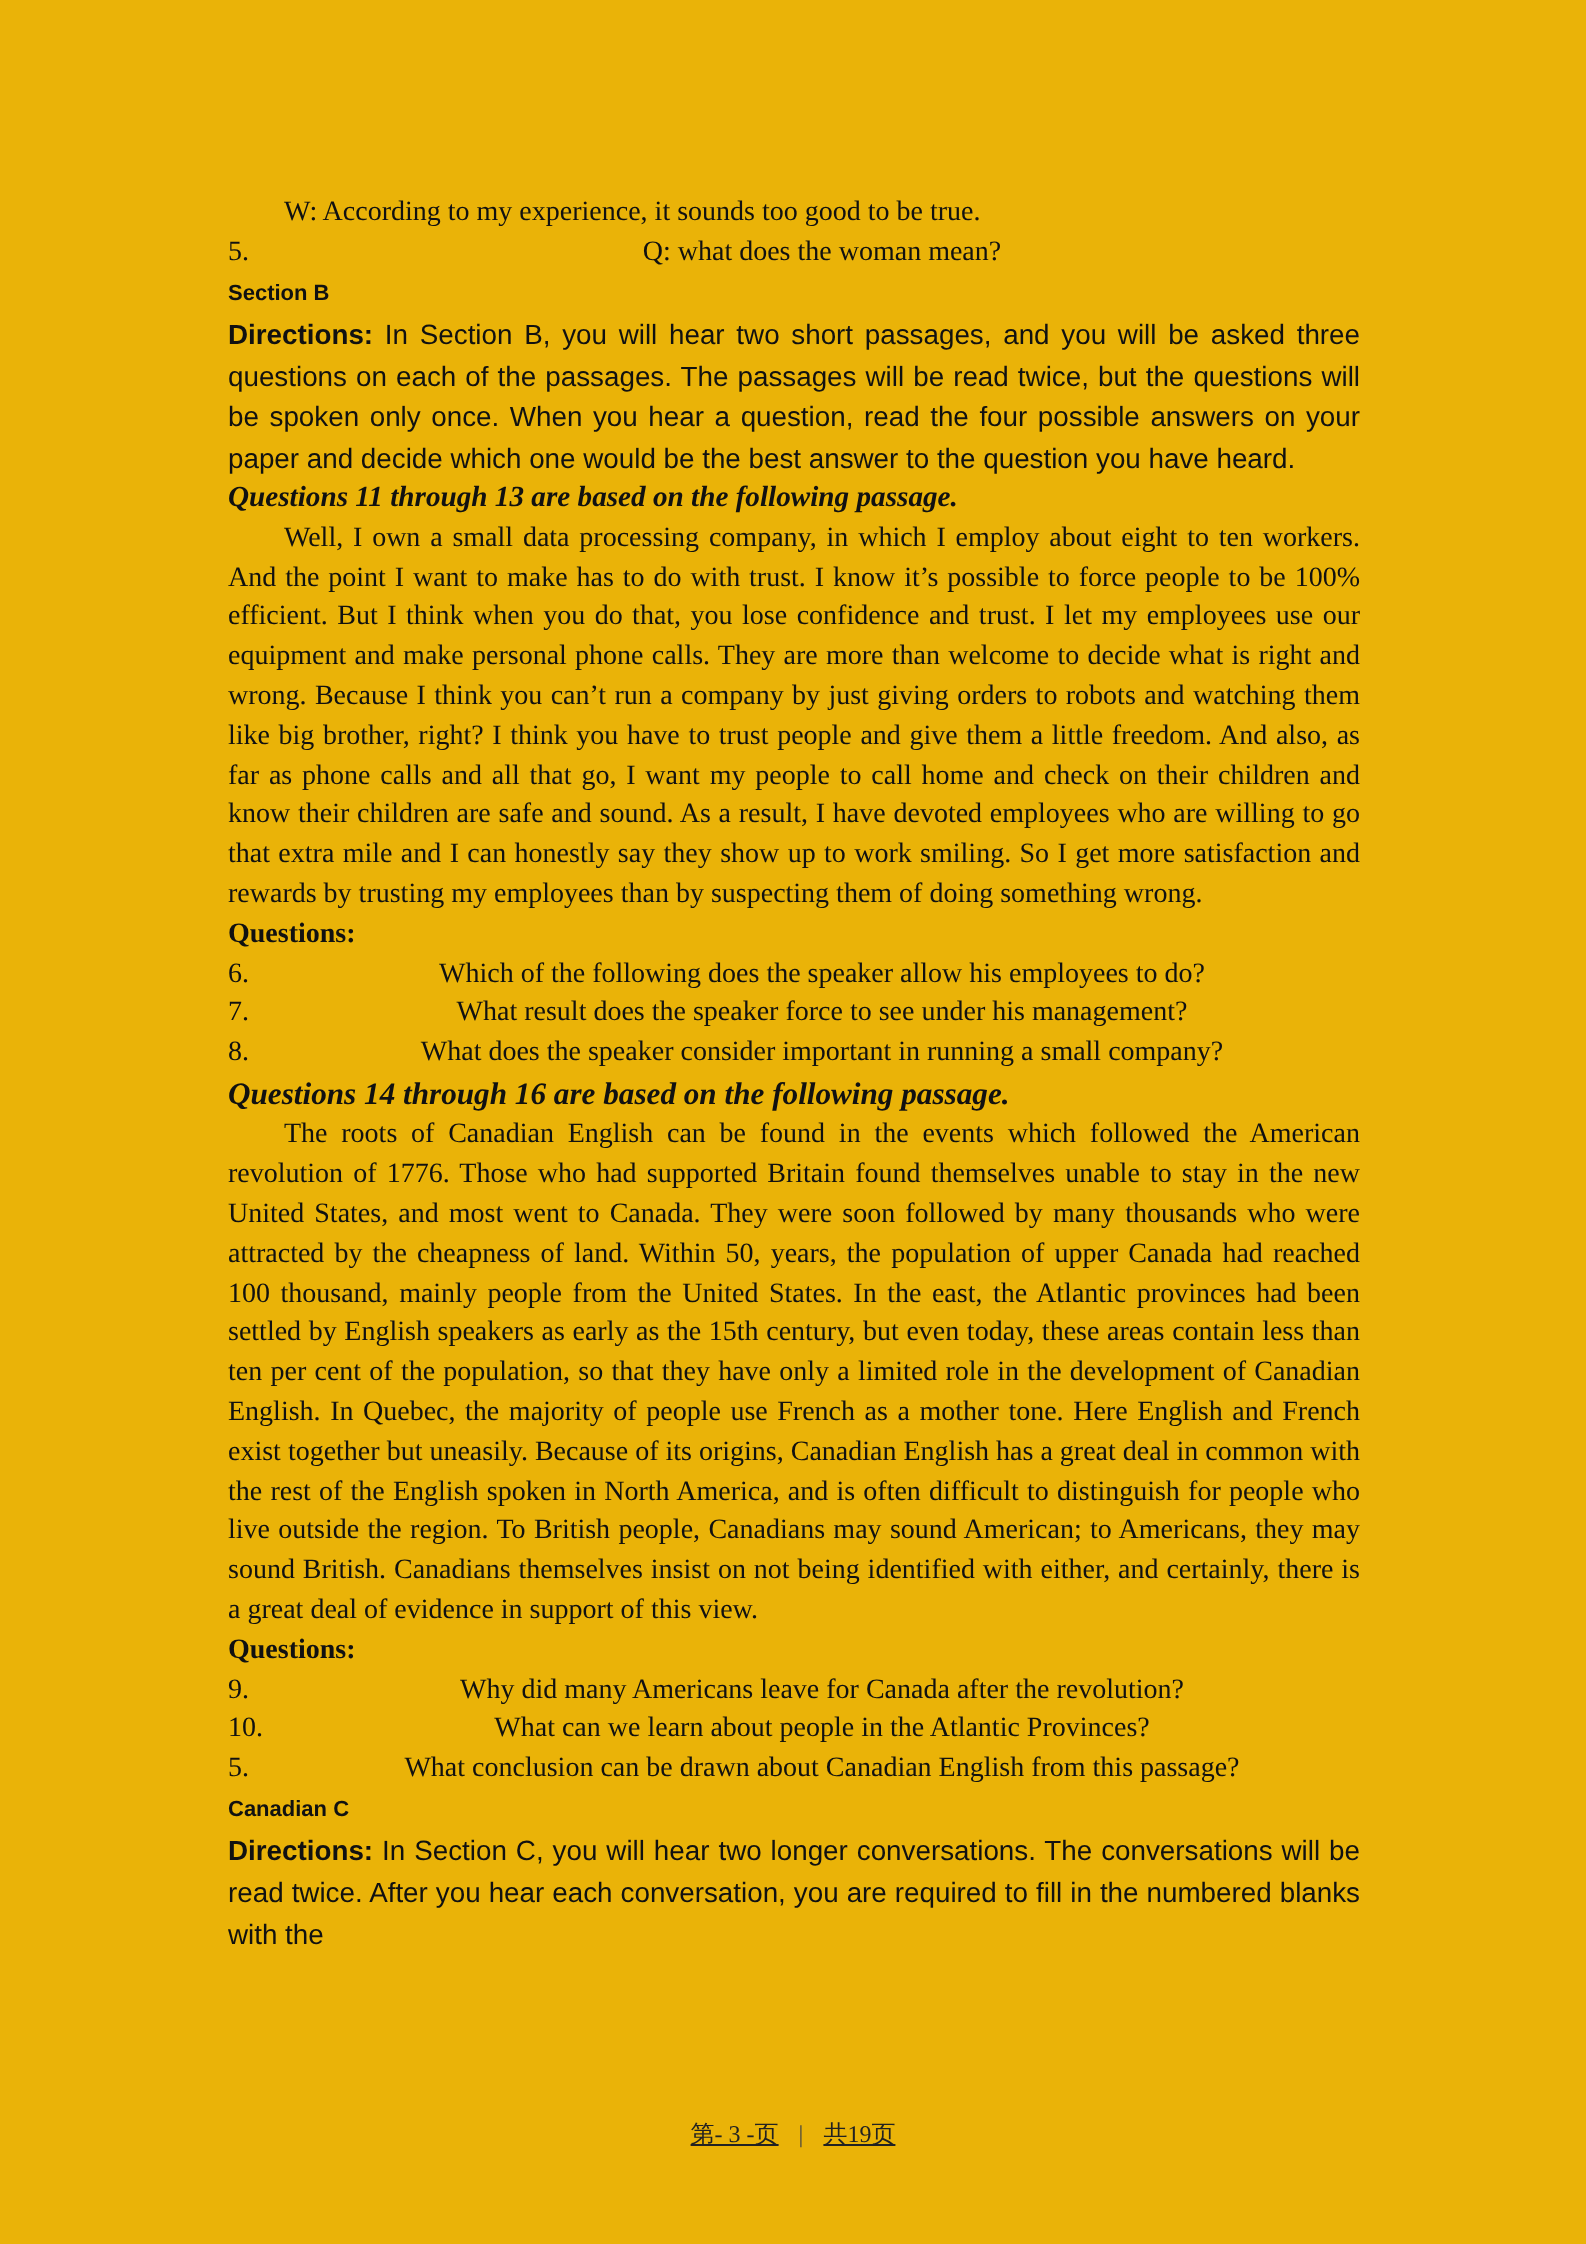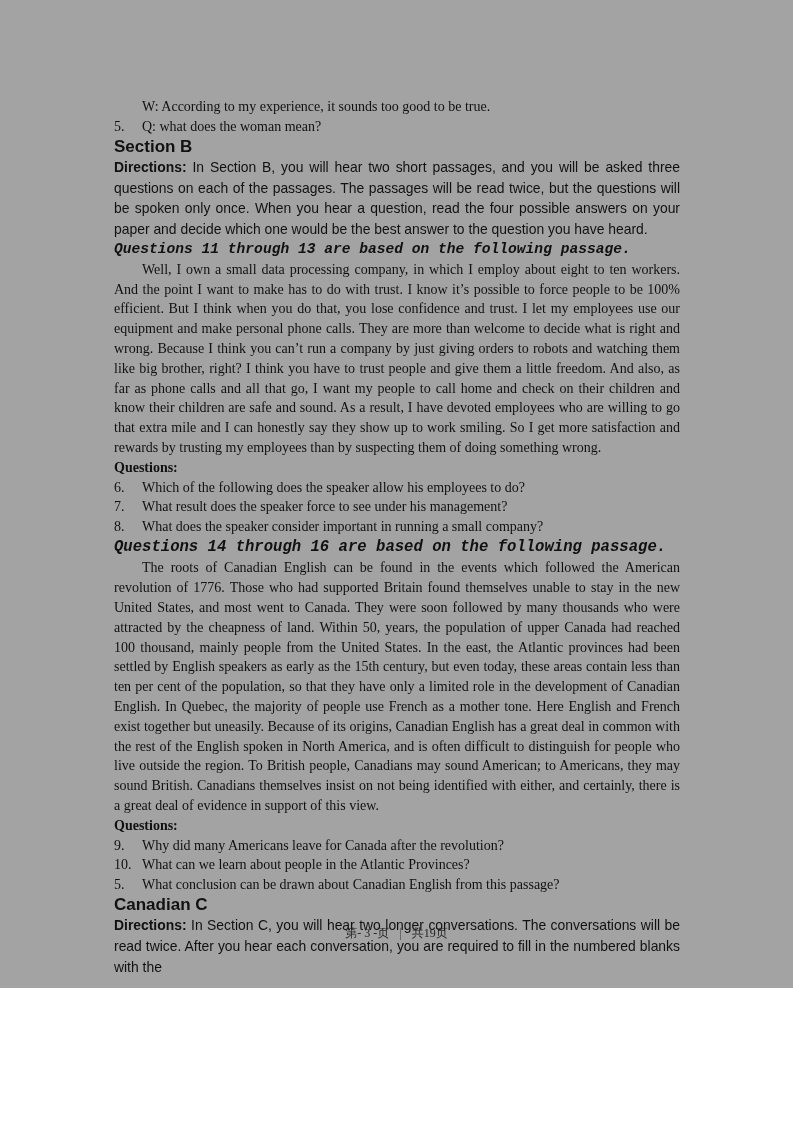--- a/index.html
+++ b/index.html
@@ -3,22 +3,22 @@
 <meta charset="utf-8">
 <style>
   html, body {
     margin: 0;
     padding: 0;
     background: #ffffff;
   }
   .page {
     position: relative;
     width: 793px;
-    height: 988px;
-    background: #a3a3a3;
+    height: 1122px;
+    background: #eab308;
     color: #111111;
     font-family: "Liberation Serif", serif;
     font-size: 14px;
     overflow: hidden;
   }
   .content {
     position: absolute;
     top: 97px;
     left: 114px;
     width: 566px;
@@ -33,35 +33,36 @@
   }
   .qitem {
     display: flex;
     line-height: 19.8px;
   }
   .qitem .num {
     flex: 0 0 28px;
   }
   .qitem .qtext {
     flex: 1 1 auto;
+    text-align: center;
   }
   .section-heading {
     font-family: "Liberation Sans", sans-serif;
     font-weight: 700;
-    font-size: 17px;
+    font-size: 11px;
     line-height: 20.4px;
   }
   .directions {
     font-family: "Liberation Sans", sans-serif;
     font-size: 13.9px;
     line-height: 20.6px;
     text-align: justify;
   }
   .passage-heading {
-    font-family: Liberation Mono, monospace;
+    font-family: Liberation Serif, serif;
     font-weight: 700;
     font-style: italic;
     font-size: 14.6px;
     line-height: 20.4px;
   }
   .passage-heading.lg {
     font-size: 15.6px;
     line-height: 21.5px;
   }
   .passage {
@@ -76,20 +77,21 @@
   }
   .footer {
     position: absolute;
     left: 0;
     bottom: 46px;
     width: 100%;
     text-align: center;
     font-family: "Liberation Serif", serif;
     font-size: 12px;
     color: #222222;
+    text-decoration: underline;
   }
   .footer .sep {
     margin: 0 10px;
     color: #444444;
   }
 </style>
 </head>
 <body>
 
 <div class="page">

